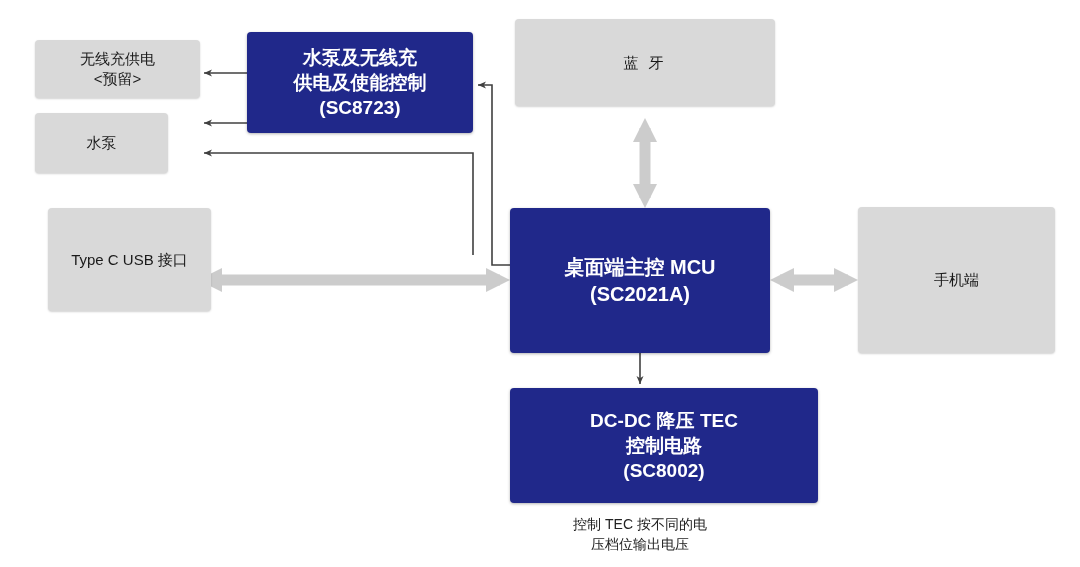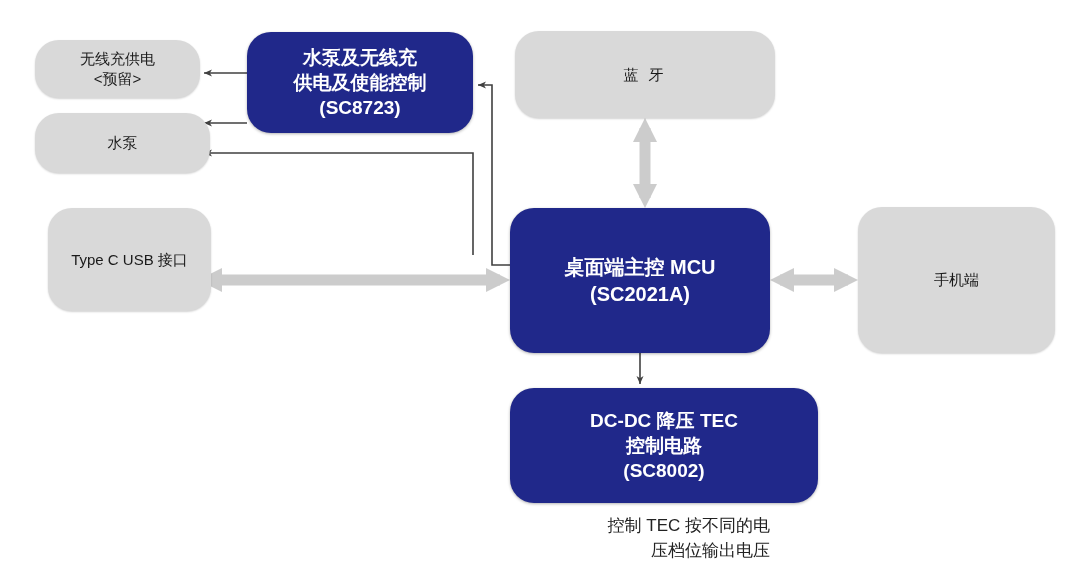--- a/index.html
+++ b/index.html
@@ -26,21 +26,21 @@
     height: 567px;
     pointer-events: none;
   }
   .node {
     position: absolute;
     box-sizing: border-box;
     display: flex;
     align-items: center;
     justify-content: center;
     text-align: center;
-    border-radius: 24px;
+    border-radius: 4px;
     z-index: 2;
   }
   .node .label {
     display: block;
     white-space: pre-line;
     line-height: 1.32;
   }
   .node.gray {
     background: #d9d9d9;
     color: #1a1a1a;
@@ -53,22 +53,22 @@
     color: #ffffff;
     font-size: 20px;
     font-weight: bold;
     box-shadow: 0 1px 3px rgba(0,0,0,0.30);
   }
   .node.blue.small {
     font-size: 19px;
   }
   .caption {
     position: absolute;
-    text-align: right;
-    font-size: 17px;
+    text-align: center;
+    font-size: 14px;
     color: #222222;
     line-height: 1.45;
     white-space: pre-line;
     z-index: 2;
   }
 </style>
 </head>
 <body>
 
 <div id="canvas">
@@ -117,35 +117,35 @@
     <g>
       <path d="M 640 353 L 640 384" stroke="#404040" stroke-width="1.6" fill="none" marker-end="url(#blk-arrow)"></path>
     </g>
   </svg>
 
   <div class="node gray" style="left:35px; top:40px; width:165px; height:58px;">
     <span class="label">无线充供电
 &lt;预留&gt;</span>
   </div>
 
-  <div class="node gray" style="left:35px; top:113px; width:175px; height:60px;">
+  <div class="node gray" style="left:35px; top:113px; width:133px; height:60px;">
     <span class="label">水泵</span>
   </div>
 
   <div class="node gray" style="left:48px; top:208px; width:163px; height:103px;">
     <span class="label">Type C USB 接口</span>
   </div>
 
   <div class="node blue small" style="left:247px; top:32px; width:226px; height:101px;">
     <span class="label">水泵及无线充
 供电及使能控制
 (SC8723)</span>
   </div>
 
-  <div class="node gray" style="left:515px; top:31px; width:260px; height:87px; letter-spacing:3px;">
+  <div class="node gray" style="left:515px; top:19px; width:260px; height:87px; letter-spacing:3px;">
     <span class="label">蓝 牙</span>
   </div>
 
   <div class="node blue" style="left:510px; top:208px; width:260px; height:145px;">
     <span class="label">桌面端主控 MCU
 (SC2021A)</span>
   </div>
 
   <div class="node gray" style="left:858px; top:207px; width:197px; height:146px;text-align:right;">
     <span class="label">手机端</span>

